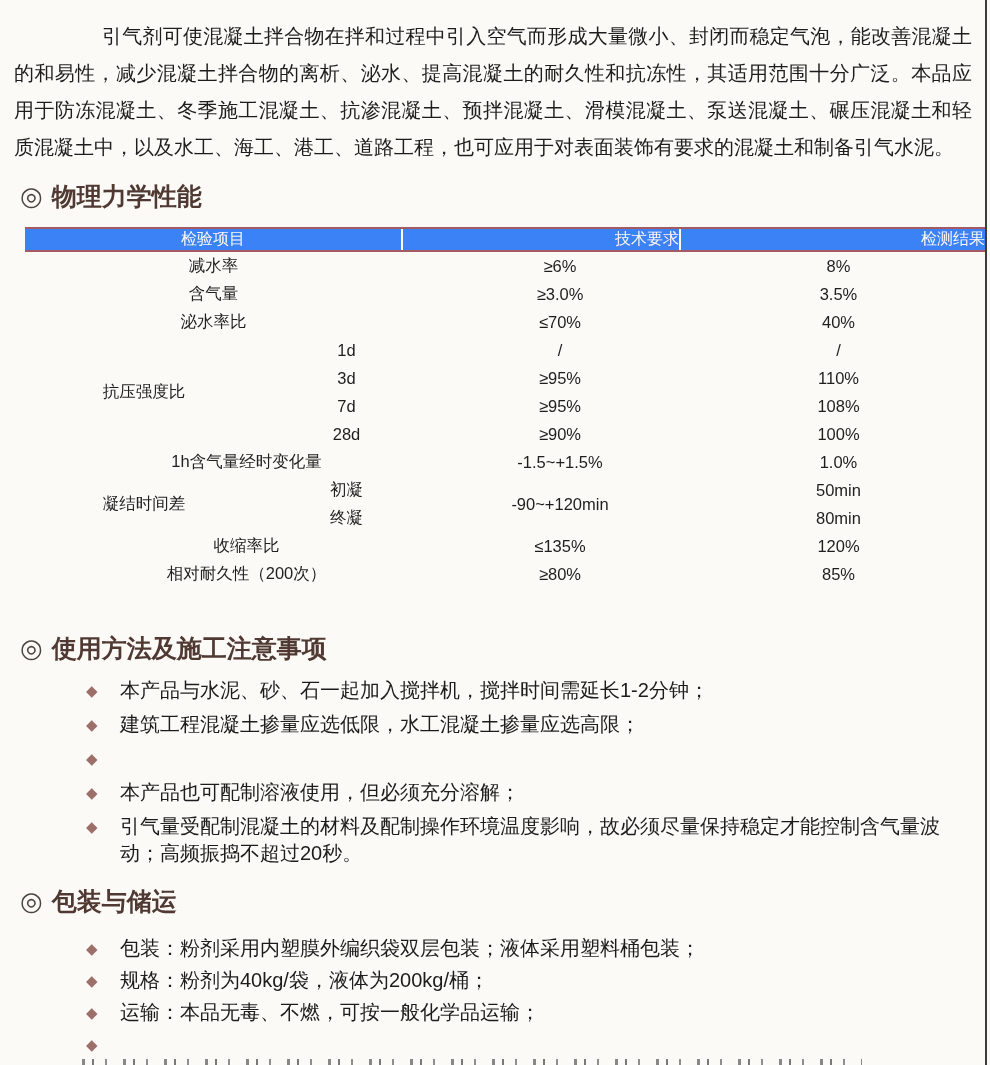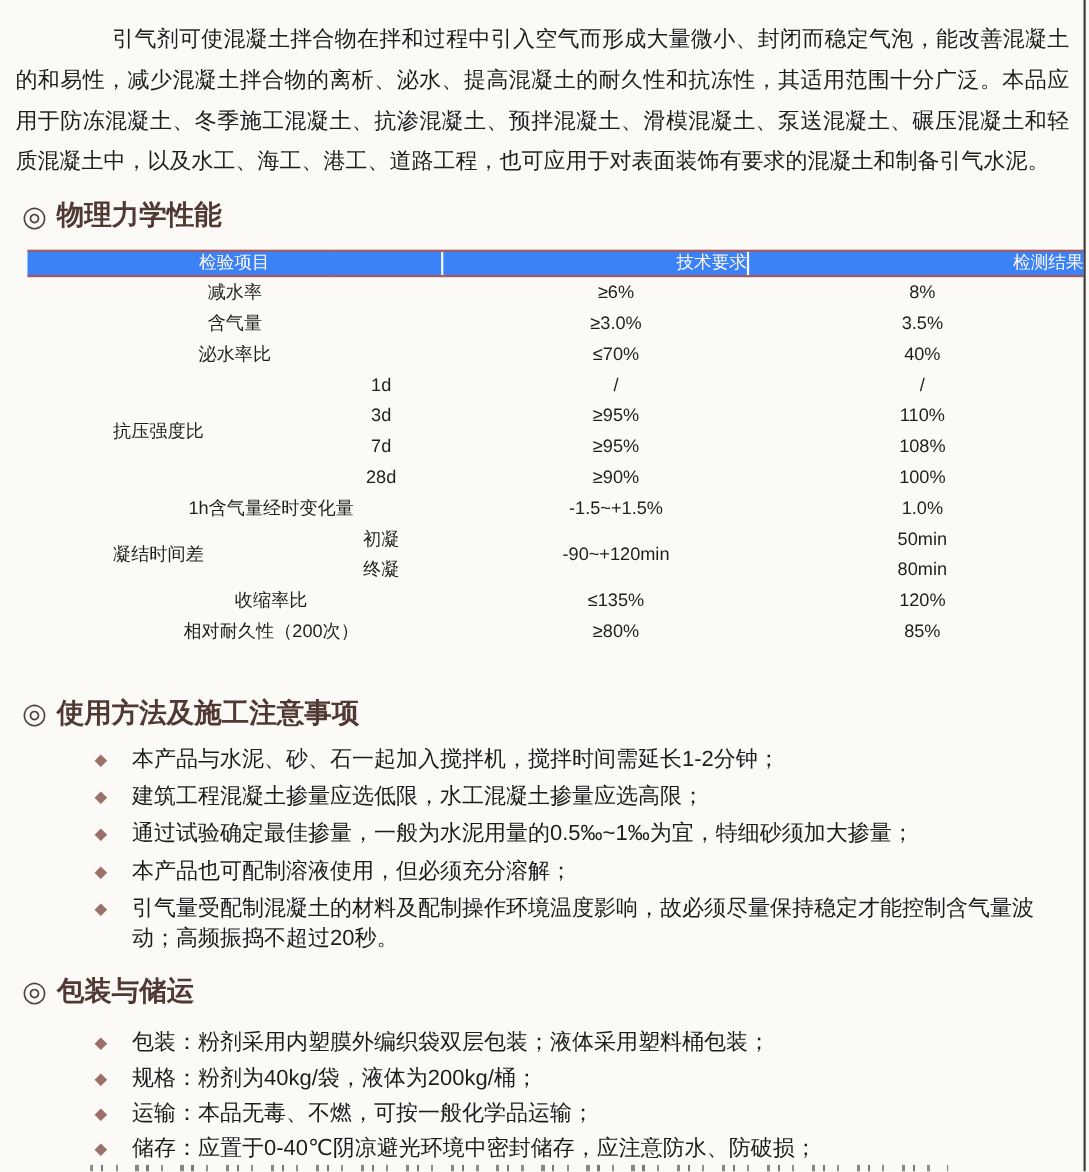--- a/index.html
+++ b/index.html
@@ -167,21 +167,20 @@
     <div class="bullet-item">
       <span class="diamond">◆</span>
       <span class="bullet-text">本产品与水泥、砂、石一起加入搅拌机，搅拌时间需延长1-2分钟；</span>
     </div>
     <div class="bullet-item">
       <span class="diamond">◆</span>
       <span class="bullet-text">建筑工程混凝土掺量应选低限，水工混凝土掺量应选高限；</span>
     </div>
     <div class="bullet-item">
       <span class="diamond">◆</span>
-      <span class="bullet-text">通过试验确定最佳掺量，一般为水泥用量的0.5‰~1‰为宜，特细砂须加大掺量；</span>
     </div>
     <div class="bullet-item">
       <span class="diamond">◆</span>
       <span class="bullet-text">本产品也可配制溶液使用，但必须充分溶解；</span>
     </div>
     <div class="bullet-item">
       <span class="diamond">◆</span>
       <span class="bullet-text">引气量受配制混凝土的材料及配制操作环境温度影响，故必须尽量保持稳定才能控制含气量波动；高频振捣不超过20秒。</span>
     </div>
   </div>
@@ -199,20 +198,19 @@
     <div class="bullet-item">
       <span class="diamond">◆</span>
       <span class="bullet-text">规格：粉剂为40kg/袋，液体为200kg/桶；</span>
     </div>
     <div class="bullet-item">
       <span class="diamond">◆</span>
       <span class="bullet-text">运输：本品无毒、不燃，可按一般化学品运输；</span>
     </div>
     <div class="bullet-item">
       <span class="diamond">◆</span>
-      <span class="bullet-text">储存：应置于0-40℃阴凉避光环境中密封储存，应注意防水、防破损；</span>
     </div>
   </div>
 
   <div class="cutoff-fragments"></div>
   <div class="scan-edge-right"></div>
 
 </div>
 
 </body></html>

